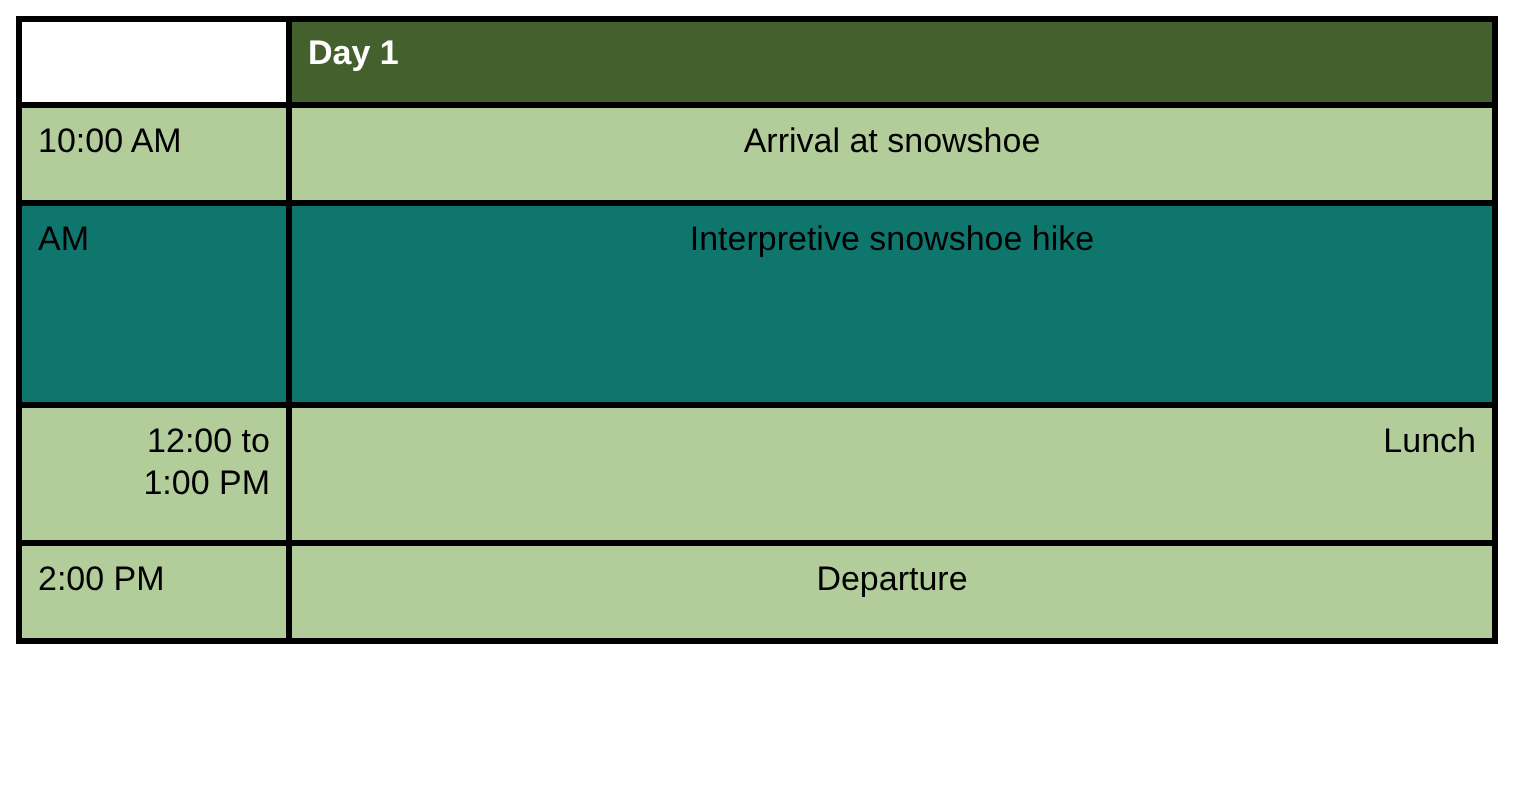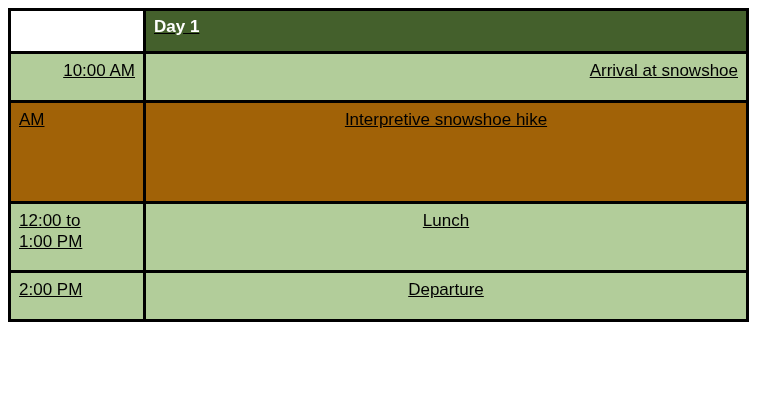--- a/index.html
+++ b/index.html
@@ -14,21 +14,20 @@
     font-family: "Liberation Sans", sans-serif;
     color: #000000;
   }
 
   #schedule-wrap {
     position: absolute;
     left: 8px;
     top: 8px;
     width: 741px;
     height: 385px;
-    text-decoration: underline;
   }
 
   table.schedule {
     border-collapse: collapse;
     table-layout: fixed;
     width: 741px;
     border: 3px solid #000000;
     background: #ffffff;
   }
 
@@ -56,29 +55,29 @@
     color: #ffffff;
     font-weight: bold;
     text-align: left;
     font-size: 17px;
     height: 28px;
     padding-top: 5px;
   }
 
   
   tr.shaded td { background: #b2cd9a; }
-  tr.plain  td { background: #a16207; }
+  tr.plain  td { background: #0f766e; }
 
   td.time-cell   { text-align: left; white-space: pre-line; }
   td.detail-cell { text-align: center; white-space: pre-line; }
 
   
-  tr.row-arrival  td { height: 34px; text-align: right; }
+  tr.row-arrival  td { height: 34px; }
   tr.row-morning  td { height: 86px; }
-  tr.row-lunch    td { height: 54px; }
+  tr.row-lunch    td { height: 54px; text-align: right; }
   tr.row-afternoon td { height: 72px; }
   tr.row-departure td { height: 34px; }
 </style>
 </head>
 <body>
 
 <div id="schedule-wrap">
   <table class="schedule">
     <colgroup>
       <col class="time-col">

